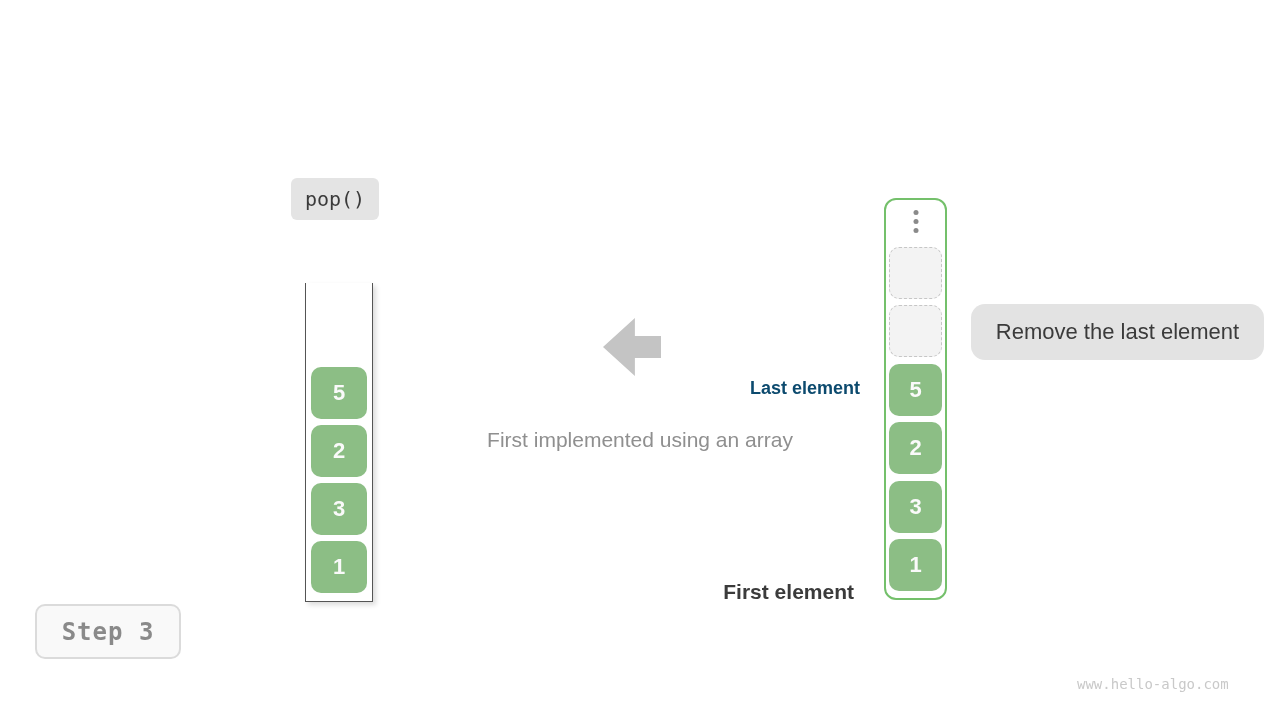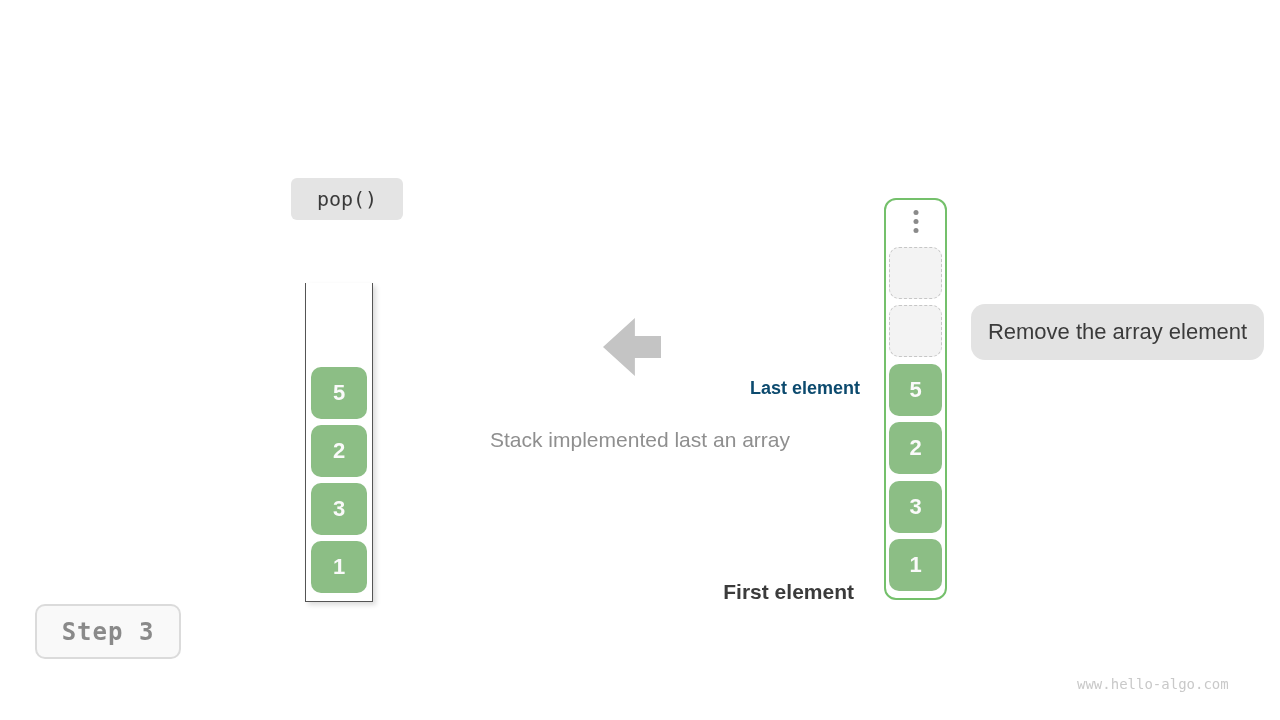--- a/index.html
+++ b/index.html
@@ -10,21 +10,21 @@
     height: 720px;
     background: #ffffff;
     overflow: hidden;
     font-family: "Liberation Sans", sans-serif;
   }
 
   
   .pop-label {
     position: absolute;
     left: 291px; top: 178px;
-    width: 112px; height: 42px;
+    width: 88px; height: 42px;
     background: #E4E4E4;
     border-radius: 6px;
     display: flex; align-items: center; justify-content: center;
     font-family: "DejaVu Sans Mono", monospace;
     font-size: 20px;
     color: #3A3A3A;
   }
 
   
   .left-stack {
@@ -185,37 +185,37 @@
     <div class="cell">5</div>
     <div class="cell">2</div>
     <div class="cell">3</div>
     <div class="cell">1</div>
   </div>
 
   <div class="arrow-left"></div>
 
   <div class="last-el">Last element</div>
 
-  <div class="caption">Stack implemented last an array</div>
+  <div class="caption">First implemented using an array</div>
 
   <div class="first-el">First element</div>
 
   <div class="right-array">
     <div class="ellipsis">
       <i></i>
         <i></i>
         <i></i>
     </div>
     <div class="slot dashed s1"></div>
     <div class="slot dashed s2"></div>
     <div class="slot green c0">5</div>
     <div class="slot green c1">2</div>
     <div class="slot green c2">3</div>
     <div class="slot green c3">1</div>
   </div>
 
-  <div class="remove-label">Remove the array element</div>
+  <div class="remove-label">Remove the last element</div>
 
   <div class="step-badge">Step 3</div>
 
   <div class="watermark">www.hello-algo.com</div>
 
 </div>
 
 </body></html>

